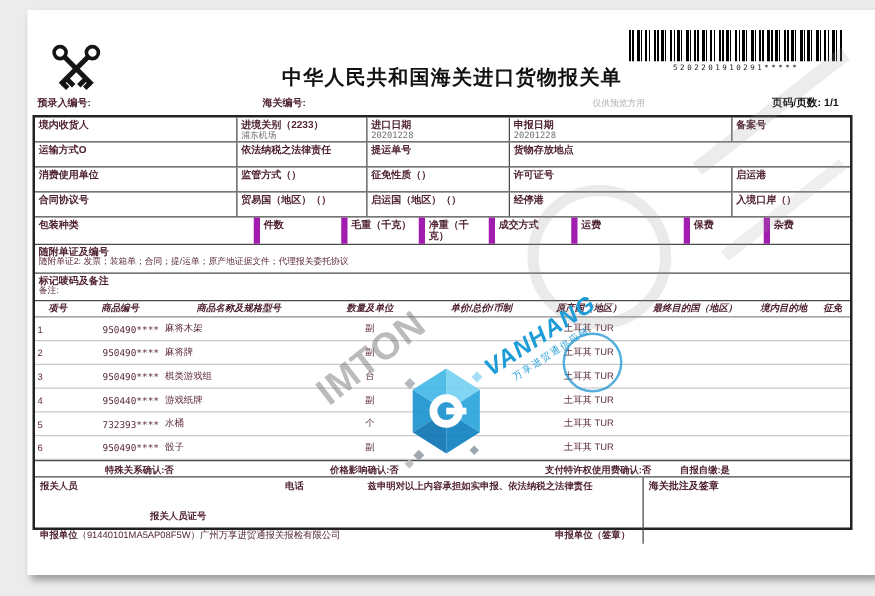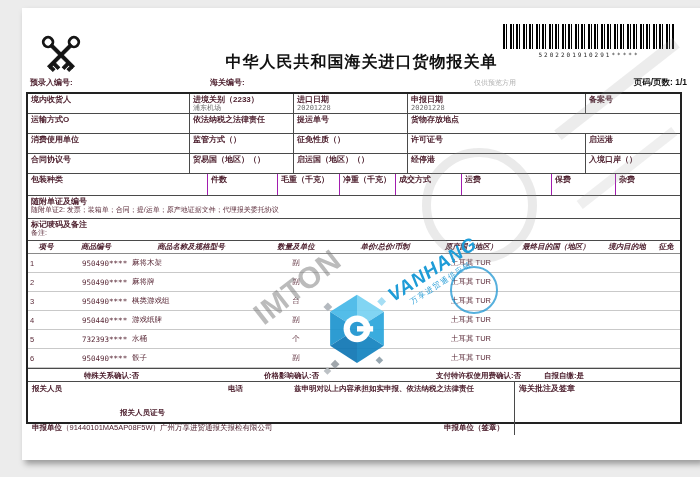--- a/index.html
+++ b/index.html
@@ -13,33 +13,33 @@
   .title { position:absolute; left:0; top:44px; width:100%; text-align:center;
            font-size:16px; font-weight:bold; color:#111; letter-spacing:1px; }
   .barcode-wrap { position:absolute; right:24px; top:16px; width:176px; text-align:center; }
   .barcode { width:172px; height:25px; margin:0 auto;
       background:repeating-linear-gradient(90deg,#000 0 2px,#fff 2px 3px,#000 3px 4px,#fff 4px 7px,#000 7px 9px,#fff 9px 10px,#000 10px 11px,#fff 11px 13px); }
   .barcode-num { margin-top:2px; font-family:"DejaVu Sans Mono",monospace; font-size:6px; letter-spacing:2px; color:#222; }
   .subheader { position:absolute; left:0; top:69px; width:100%; height:13px; font-size:8px; }
   .sh-pre { position:absolute; left:8px; font-weight:bold; color:#4f2230; }
   .sh-cus { position:absolute; left:188px; font-weight:bold; color:#4f2230; }
   .sh-note { position:absolute; left:452px; top:1px; color:#b0b0b0; font-size:7px; }
-  .sh-page { position:absolute; right:14px; font-weight:bold; color:#111; font-size:8.5px; }
+  .sh-page { position:absolute; right:30px; font-weight:bold; color:#111; font-size:8.5px; }
 
   
   .form { position:absolute; left:4px; top:84px; width:656px; border:2px solid #222; background:transparent; }
   .lb { font-size:8px; font-weight:bold; color:#4f2230; line-height:9px; }
   .vl { font-size:7px; color:#6e6e6e; font-family:"DejaVu Sans Mono",monospace; line-height:8px; }
 
   .irow { display:grid; grid-template-columns:162px 104px 114px 178px auto; height:20px; border-bottom:1px solid #4a4a4a; }
   .icell { border-right:1px solid #4a4a4a; padding:1px 3px; overflow:hidden; }
   .icell:last-child { border-right:none; }
 
   .prow { display:grid; grid-template-columns:180px 70px 62px 56px 66px 90px 64px auto; height:22px; border-bottom:1px solid #4a4a4a; }
-  .pcell { border-right:1px solid #a21caf; padding:1px 3px; }
+  .pcell { border-right:5px solid #a21caf; padding:1px 3px; }
   .pcell:last-child { border-right:none; }
 
   .docs { height:23px; border-bottom:1px solid #4a4a4a; padding:1px 3px; }
   .docs .vl, .marks .vl { font-family:"Liberation Sans",sans-serif; color:#5a2a38; }
   .marks { height:22px; border-bottom:1px solid #4a4a4a; padding:1px 3px; }
 
   .ghead { display:grid; grid-template-columns:36px 64px 126px 84px 94px 78px 92px 50px auto; height:13px;
            border-bottom:1px solid #8a8a8a; align-items:center; }
   .ghead div { font-size:7.5px; font-weight:bold; color:#4f2230; text-align:center; white-space:nowrap; overflow:hidden;font-style:italic; }
   .grow { display:grid; grid-template-columns:36px 64px 126px 84px 94px 78px 92px 50px auto; height:19px;

